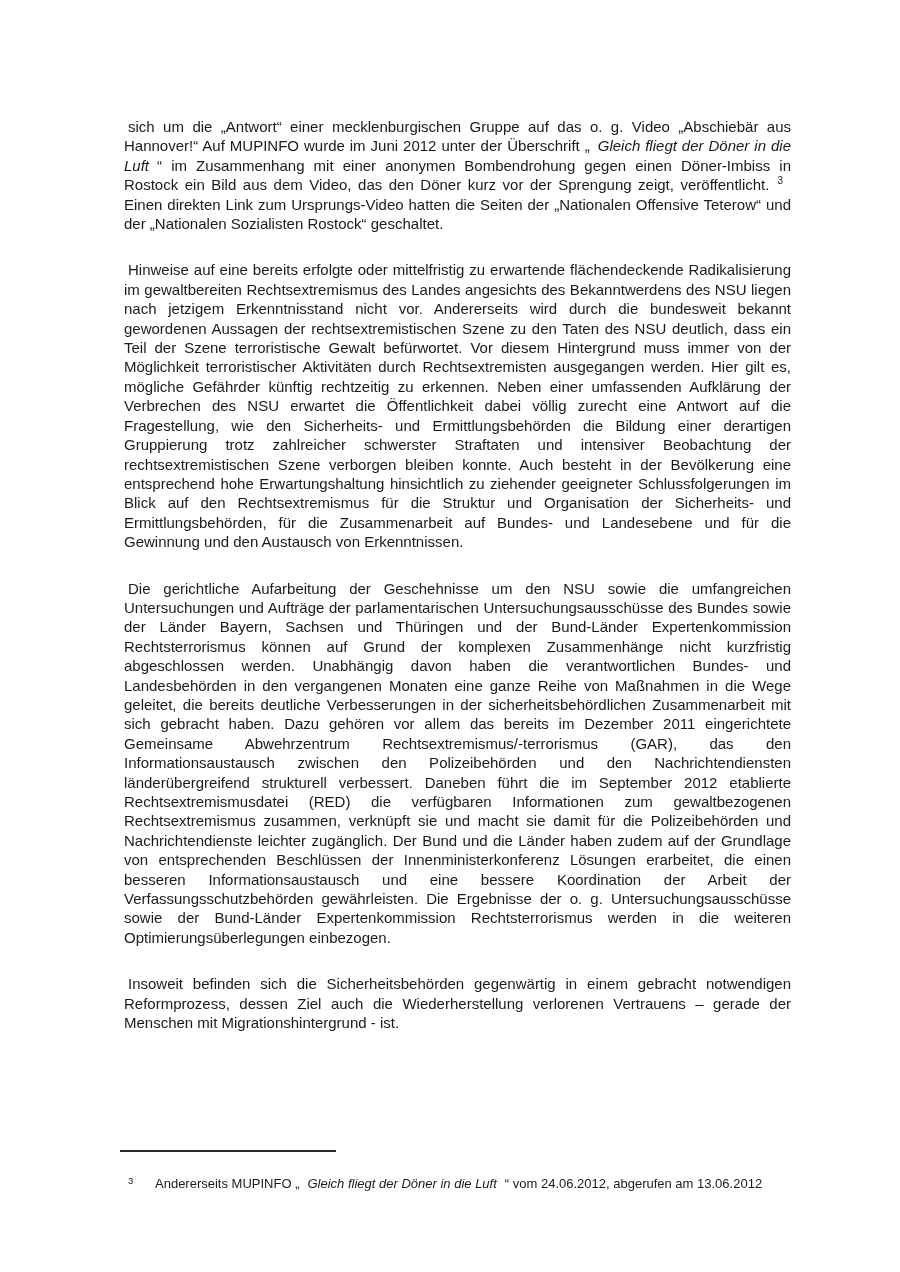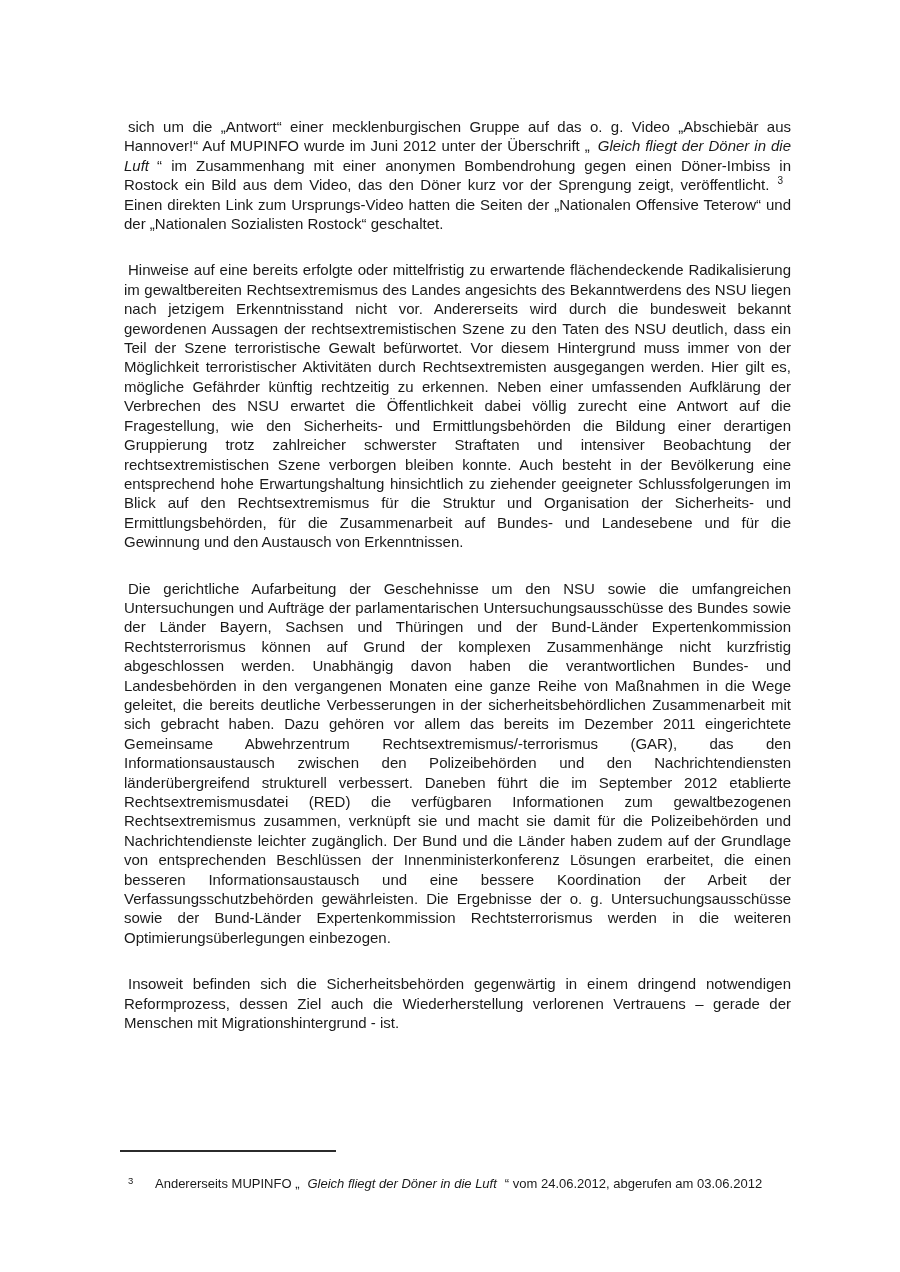--- a/index.html
+++ b/index.html
@@ -63,24 +63,24 @@
 </style>
 </head>
 <body>
 
 <div class="page">
 
   <div class="body-text">
       <p><span class="seg-normal">sich um die „Antwort“ einer mecklenburgischen Gruppe auf das o. g. Video „Abschiebär aus Hannover!“ Auf MUPINFO wurde im Juni 2012 unter der Überschrift „</span><span class="seg-italic">Gleich fliegt der Döner in die Luft</span><span class="seg-normal">“ im Zusammenhang mit einer anonymen Bombendrohung gegen einen Döner-Imbiss in Rostock ein Bild aus dem Video, das den Döner kurz vor der Sprengung zeigt, veröffentlicht.</span><sup class="fn-ref">3</sup><span class="seg-normal"> Einen direkten Link zum Ursprungs-Video hatten die Seiten der „Nationalen Offensive Teterow“ und der „Nationalen Sozialisten Rostock“ geschaltet.</span></p>
       <p><span class="seg-normal">Hinweise auf eine bereits erfolgte oder mittelfristig zu erwartende flächendeckende Radikalisierung im gewaltbereiten Rechtsextremismus des Landes angesichts des Bekanntwerdens des NSU liegen nach jetzigem Erkenntnisstand nicht vor. Andererseits wird durch die bundesweit bekannt gewordenen Aussagen der rechtsextremistischen Szene zu den Taten des NSU deutlich, dass ein Teil der Szene terroristische Gewalt befürwortet. Vor diesem Hintergrund muss immer von der Möglichkeit terroristischer Aktivitäten durch Rechtsextremisten ausgegangen werden. Hier gilt es, mögliche Gefährder künftig rechtzeitig zu erkennen. Neben einer umfassenden Aufklärung der Verbrechen des NSU erwartet die Öffentlichkeit dabei völlig zurecht eine Antwort auf die Fragestellung, wie den Sicherheits- und Ermittlungsbehörden die Bildung einer derartigen Gruppierung trotz zahlreicher schwerster Straftaten und intensiver Beobachtung der rechtsextremistischen Szene verborgen bleiben konnte. Auch besteht in der Bevölkerung eine entsprechend hohe Erwartungshaltung hinsichtlich zu ziehender geeigneter Schlussfolgerungen im Blick auf den Rechtsextremismus für die Struktur und Organisation der Sicherheits- und Ermittlungsbehörden, für die Zusammenarbeit auf Bundes- und Landesebene und für die Gewinnung und den Austausch von Erkenntnissen.</span></p>
       <p><span class="seg-normal">Die gerichtliche Aufarbeitung der Geschehnisse um den NSU sowie die umfangreichen Untersuchungen und Aufträge der parlamentarischen Untersuchungsausschüsse des Bundes sowie der Länder Bayern, Sachsen und Thüringen und der Bund-Länder Expertenkommission Rechtsterrorismus können auf Grund der komplexen Zusammenhänge nicht kurzfristig abgeschlossen werden. Unabhängig davon haben die verantwortlichen Bundes- und Landesbehörden in den vergangenen Monaten eine ganze Reihe von Maßnahmen in die Wege geleitet, die bereits deutliche Verbesserungen in der sicherheitsbehördlichen Zusammenarbeit mit sich gebracht haben. Dazu gehören vor allem das bereits im Dezember 2011 eingerichtete Gemeinsame Abwehrzentrum Rechtsextremismus/-terrorismus (GAR), das den Informationsaustausch zwischen den Polizeibehörden und den Nachrichtendiensten länderübergreifend strukturell verbessert. Daneben führt die im September 2012 etablierte Rechtsextremismusdatei (RED) die verfügbaren Informationen zum gewaltbezogenen Rechtsextremismus zusammen, verknüpft sie und macht sie damit für die Polizeibehörden und Nachrichtendienste leichter zugänglich. Der Bund und die Länder haben zudem auf der Grundlage von entsprechenden Beschlüssen der Innenministerkonferenz Lösungen erarbeitet, die einen besseren Informationsaustausch und eine bessere Koordination der Arbeit der Verfassungsschutzbehörden gewährleisten. Die Ergebnisse der o. g. Untersuchungsausschüsse sowie der Bund-Länder Expertenkommission Rechtsterrorismus werden in die weiteren Optimierungsüberlegungen einbezogen.</span></p>
-      <p><span class="seg-normal">Insoweit befinden sich die Sicherheitsbehörden gegenwärtig in einem dringend notwendigen Reformprozess, dessen Ziel auch die Wiederherstellung verlorenen Vertrauens – gerade der Menschen mit Migrationshintergrund - ist.</span></p>
+      <p><span class="seg-normal">Insoweit befinden sich die Sicherheitsbehörden gegenwärtig in einem gebracht notwendigen Reformprozess, dessen Ziel auch die Wiederherstellung verlorenen Vertrauens – gerade der Menschen mit Migrationshintergrund - ist.</span></p>
     </div>
 
   <div class="footnote-area">
     <div class="footnote-rule"></div>
     <div class="footnote">
       <span class="fn-marker">3</span>
-      <span class="fn-text"><span class="seg-normal">Andererseits MUPINFO „</span><span class="seg-italic">Gleich fliegt der Döner in die Luft</span><span class="seg-normal">“ vom 24.06.2012, abgerufen am 03.06.2012</span></span>
+      <span class="fn-text"><span class="seg-normal">Andererseits MUPINFO „</span><span class="seg-italic">Gleich fliegt der Döner in die Luft</span><span class="seg-normal">“ vom 24.06.2012, abgerufen am 13.06.2012</span></span>
     </div>
   </div>
 
 </div>
 
 </body></html>

